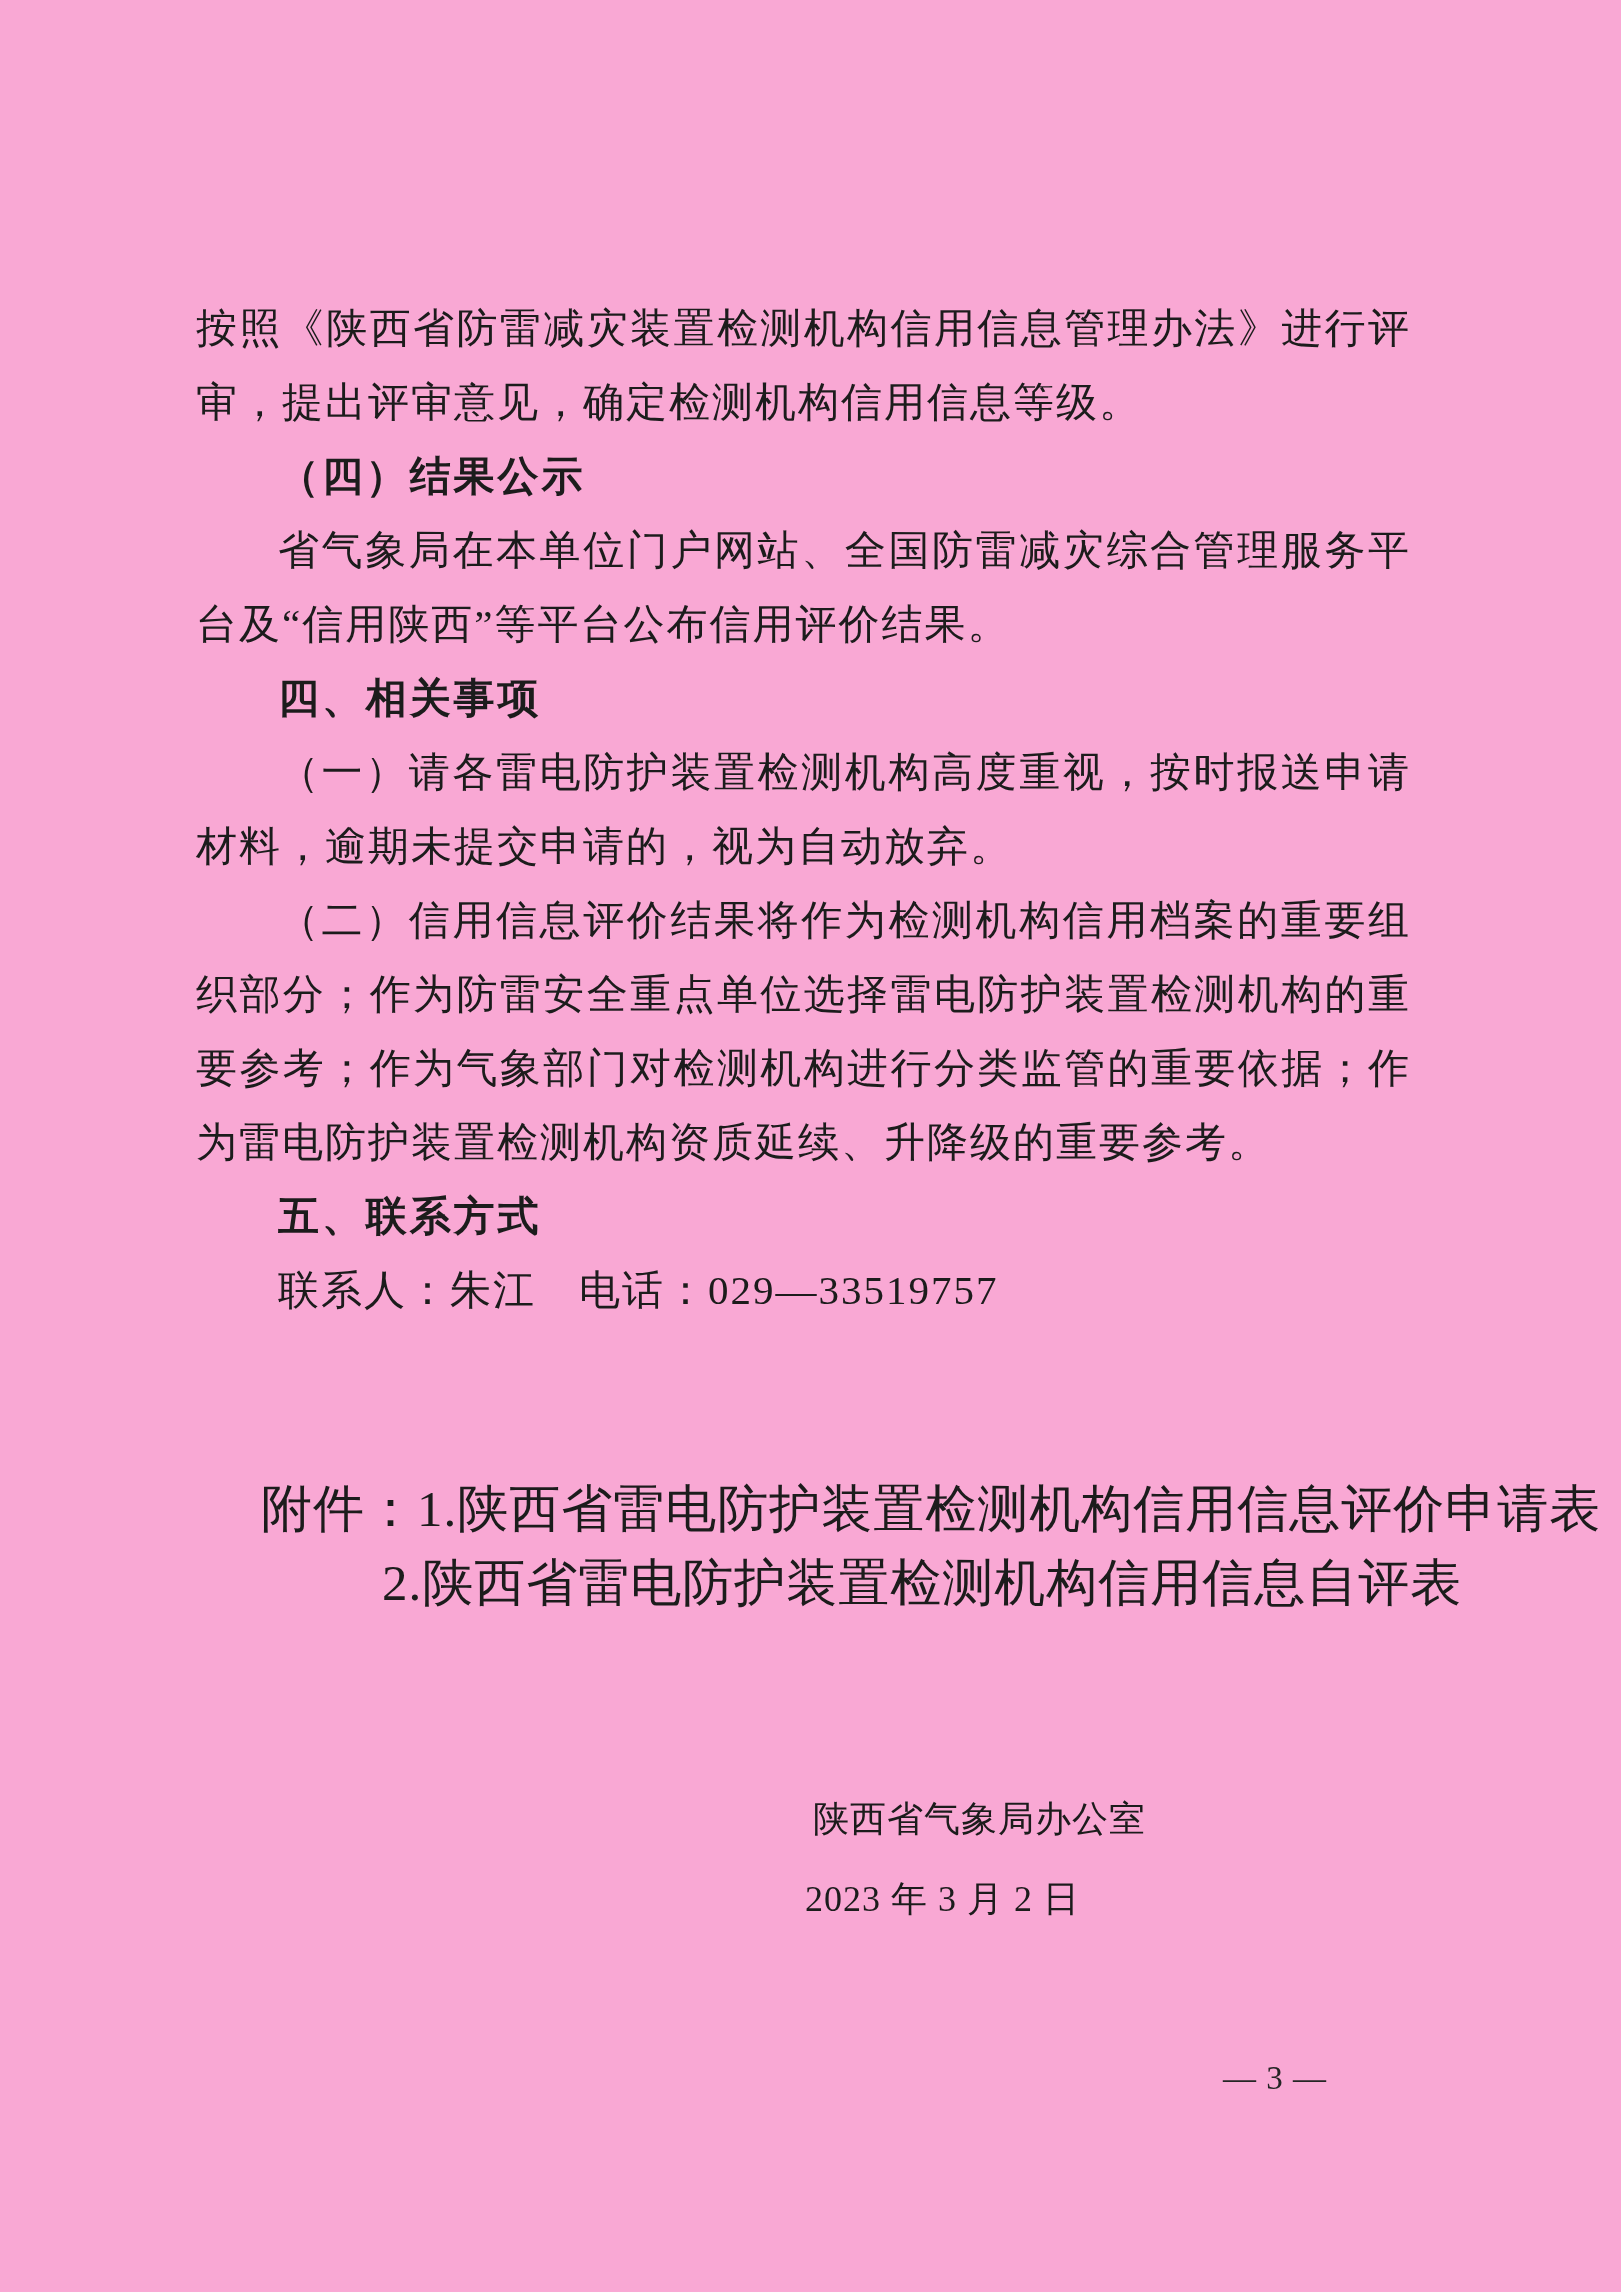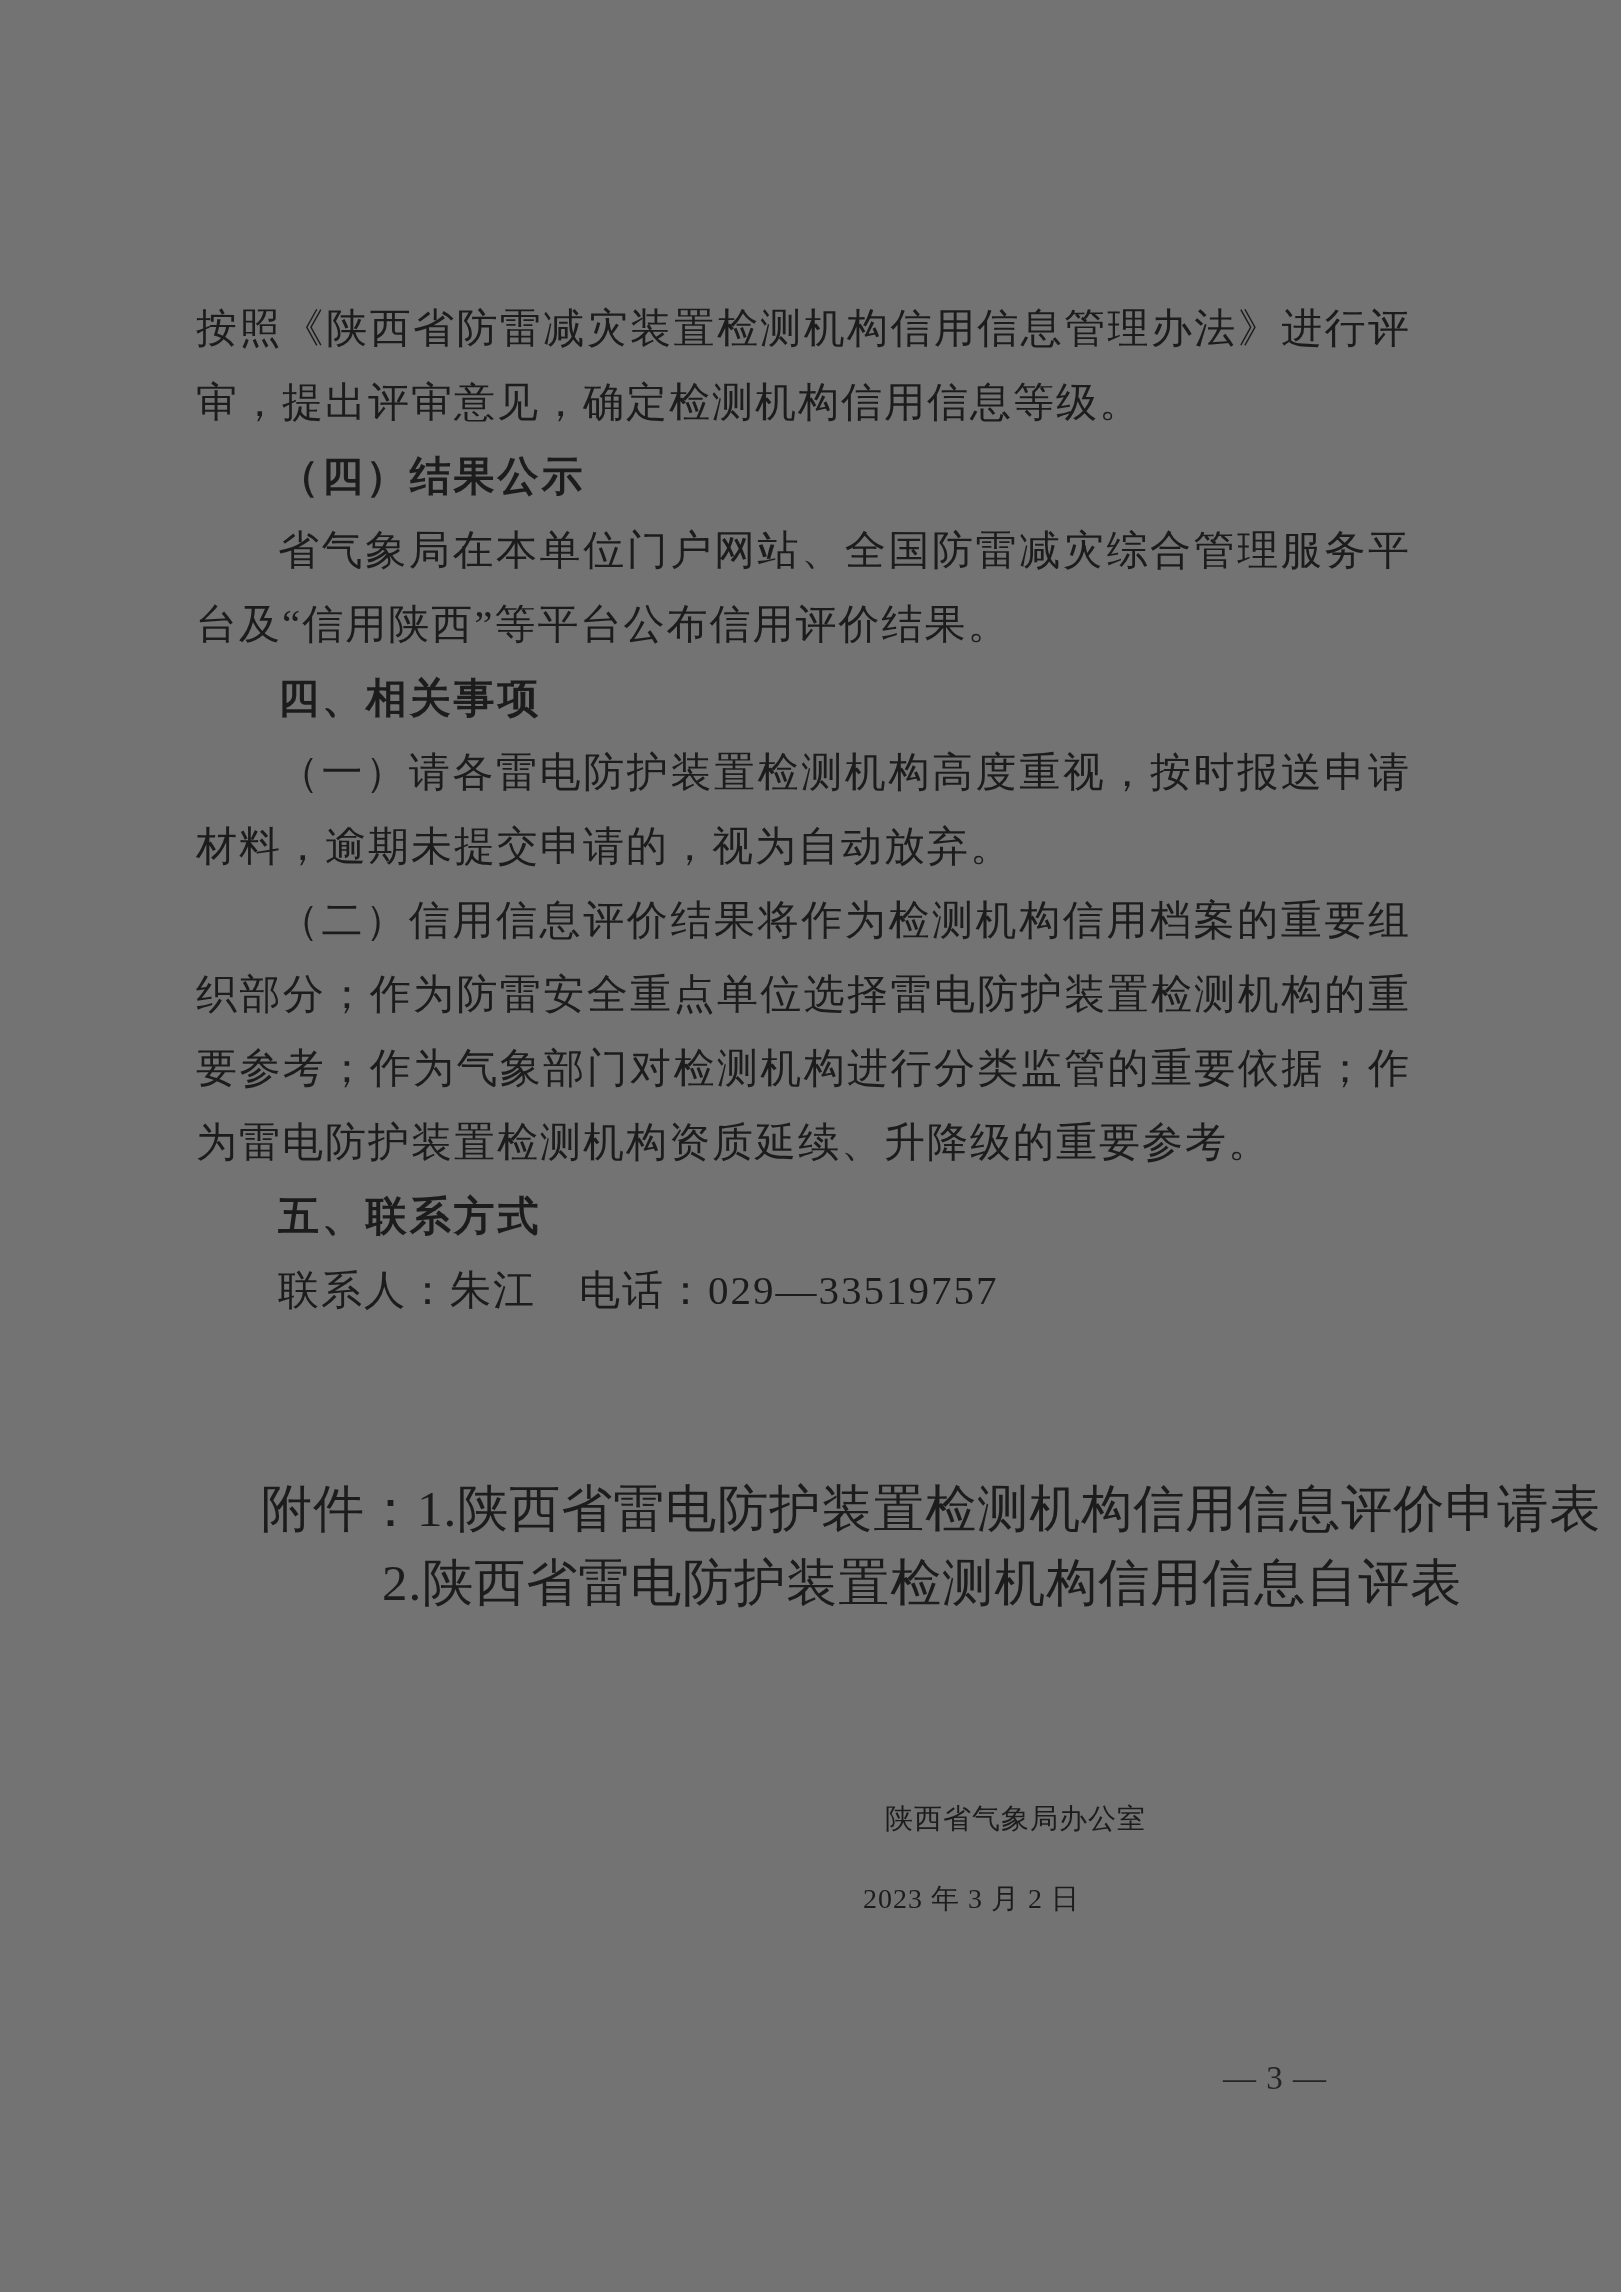--- a/index.html
+++ b/index.html
@@ -5,21 +5,21 @@
   html, body {
     margin: 0;
     padding: 0;
     background: #8a8a8a;
   }
   .page {
     position: relative;
     width: 1621px;
     height: 2293px;
     margin: 0 auto;
-    background: #737373;
+    background: #f9a8d4;
     color: #1c1c1c;
     font-family: "Liberation Serif", "DejaVu Serif", serif;
     overflow: hidden;
   }
   
   .body-block {
     position: absolute;
     left: 196px;
     top: 291px;
     width: 1215px;
@@ -62,21 +62,21 @@
   .attach-line.a2 { padding-left: 186px; }
   
   .signature {
     position: absolute;
     left: 196px;
     top: 1779px;
     width: 1215px;
     text-align: right;
   }
   .sig-line {
-    font-size: 28px;
+    font-size: 36px;
     line-height: 80px;
     height: 80px;
     letter-spacing: 1px;
     white-space: nowrap;
   }
   .sig-issuer { padding-right: 265px; }
   .sig-date   { padding-right: 331px; }
   
   .footer {
     position: absolute;

